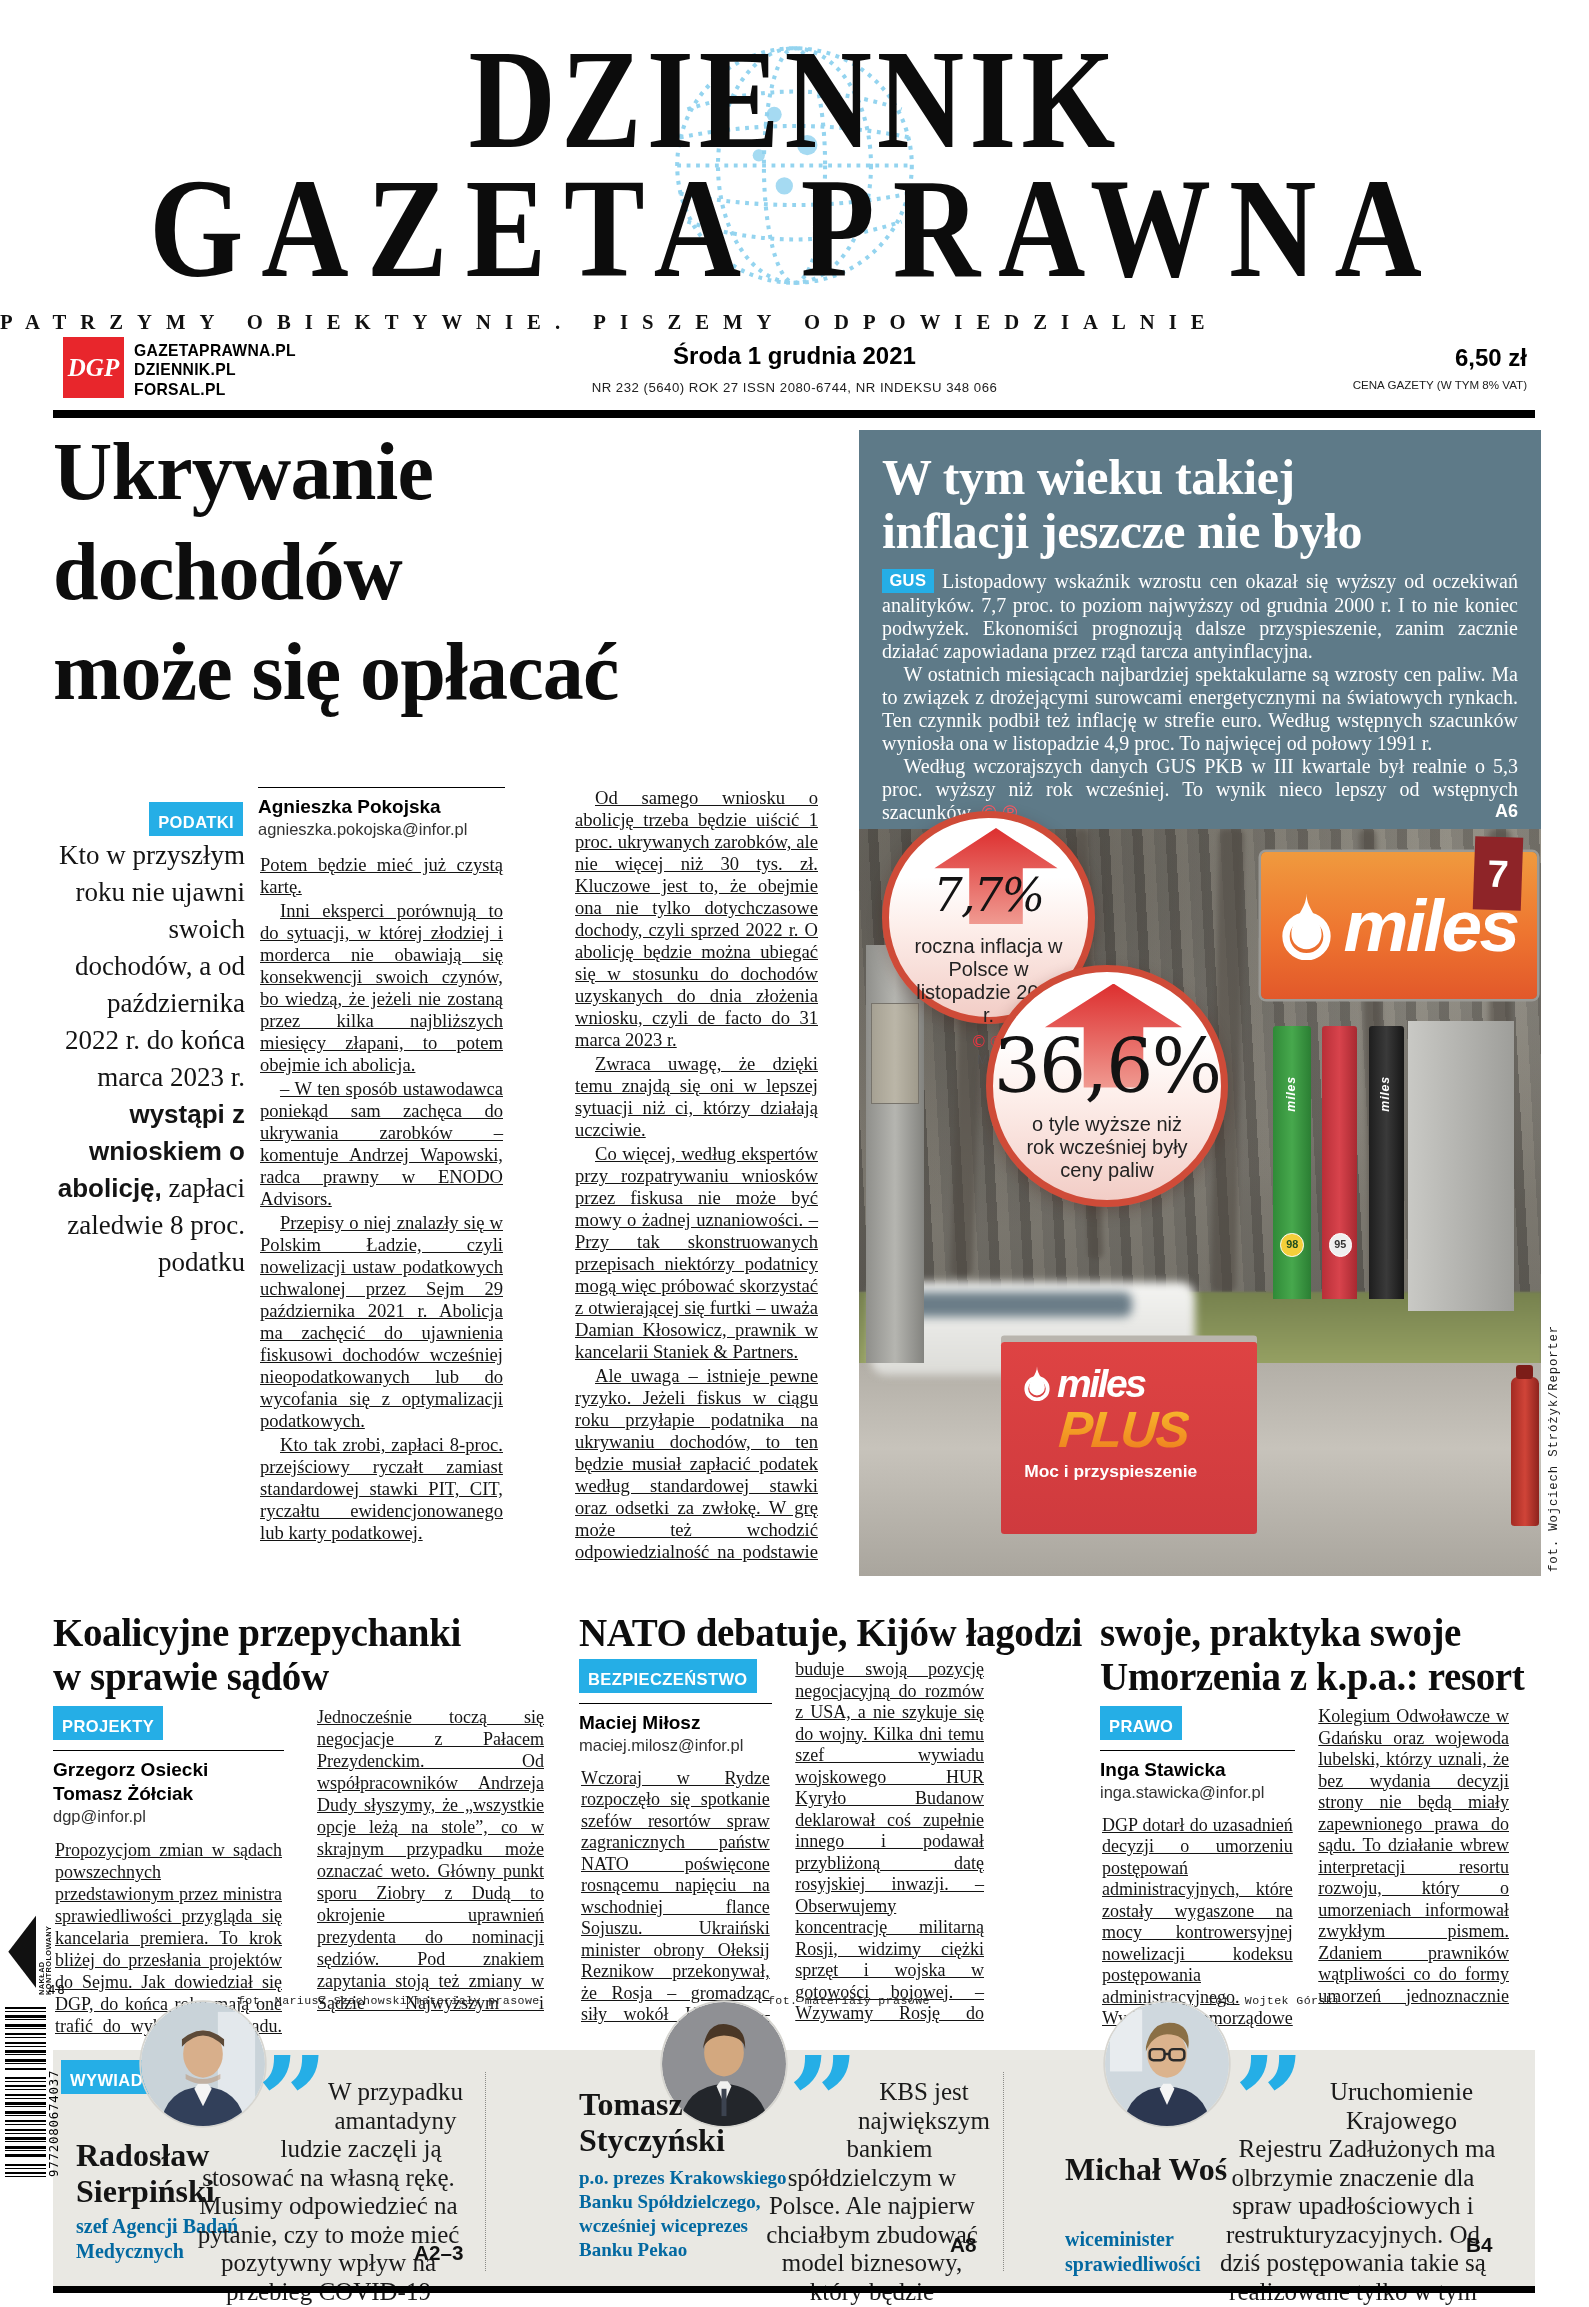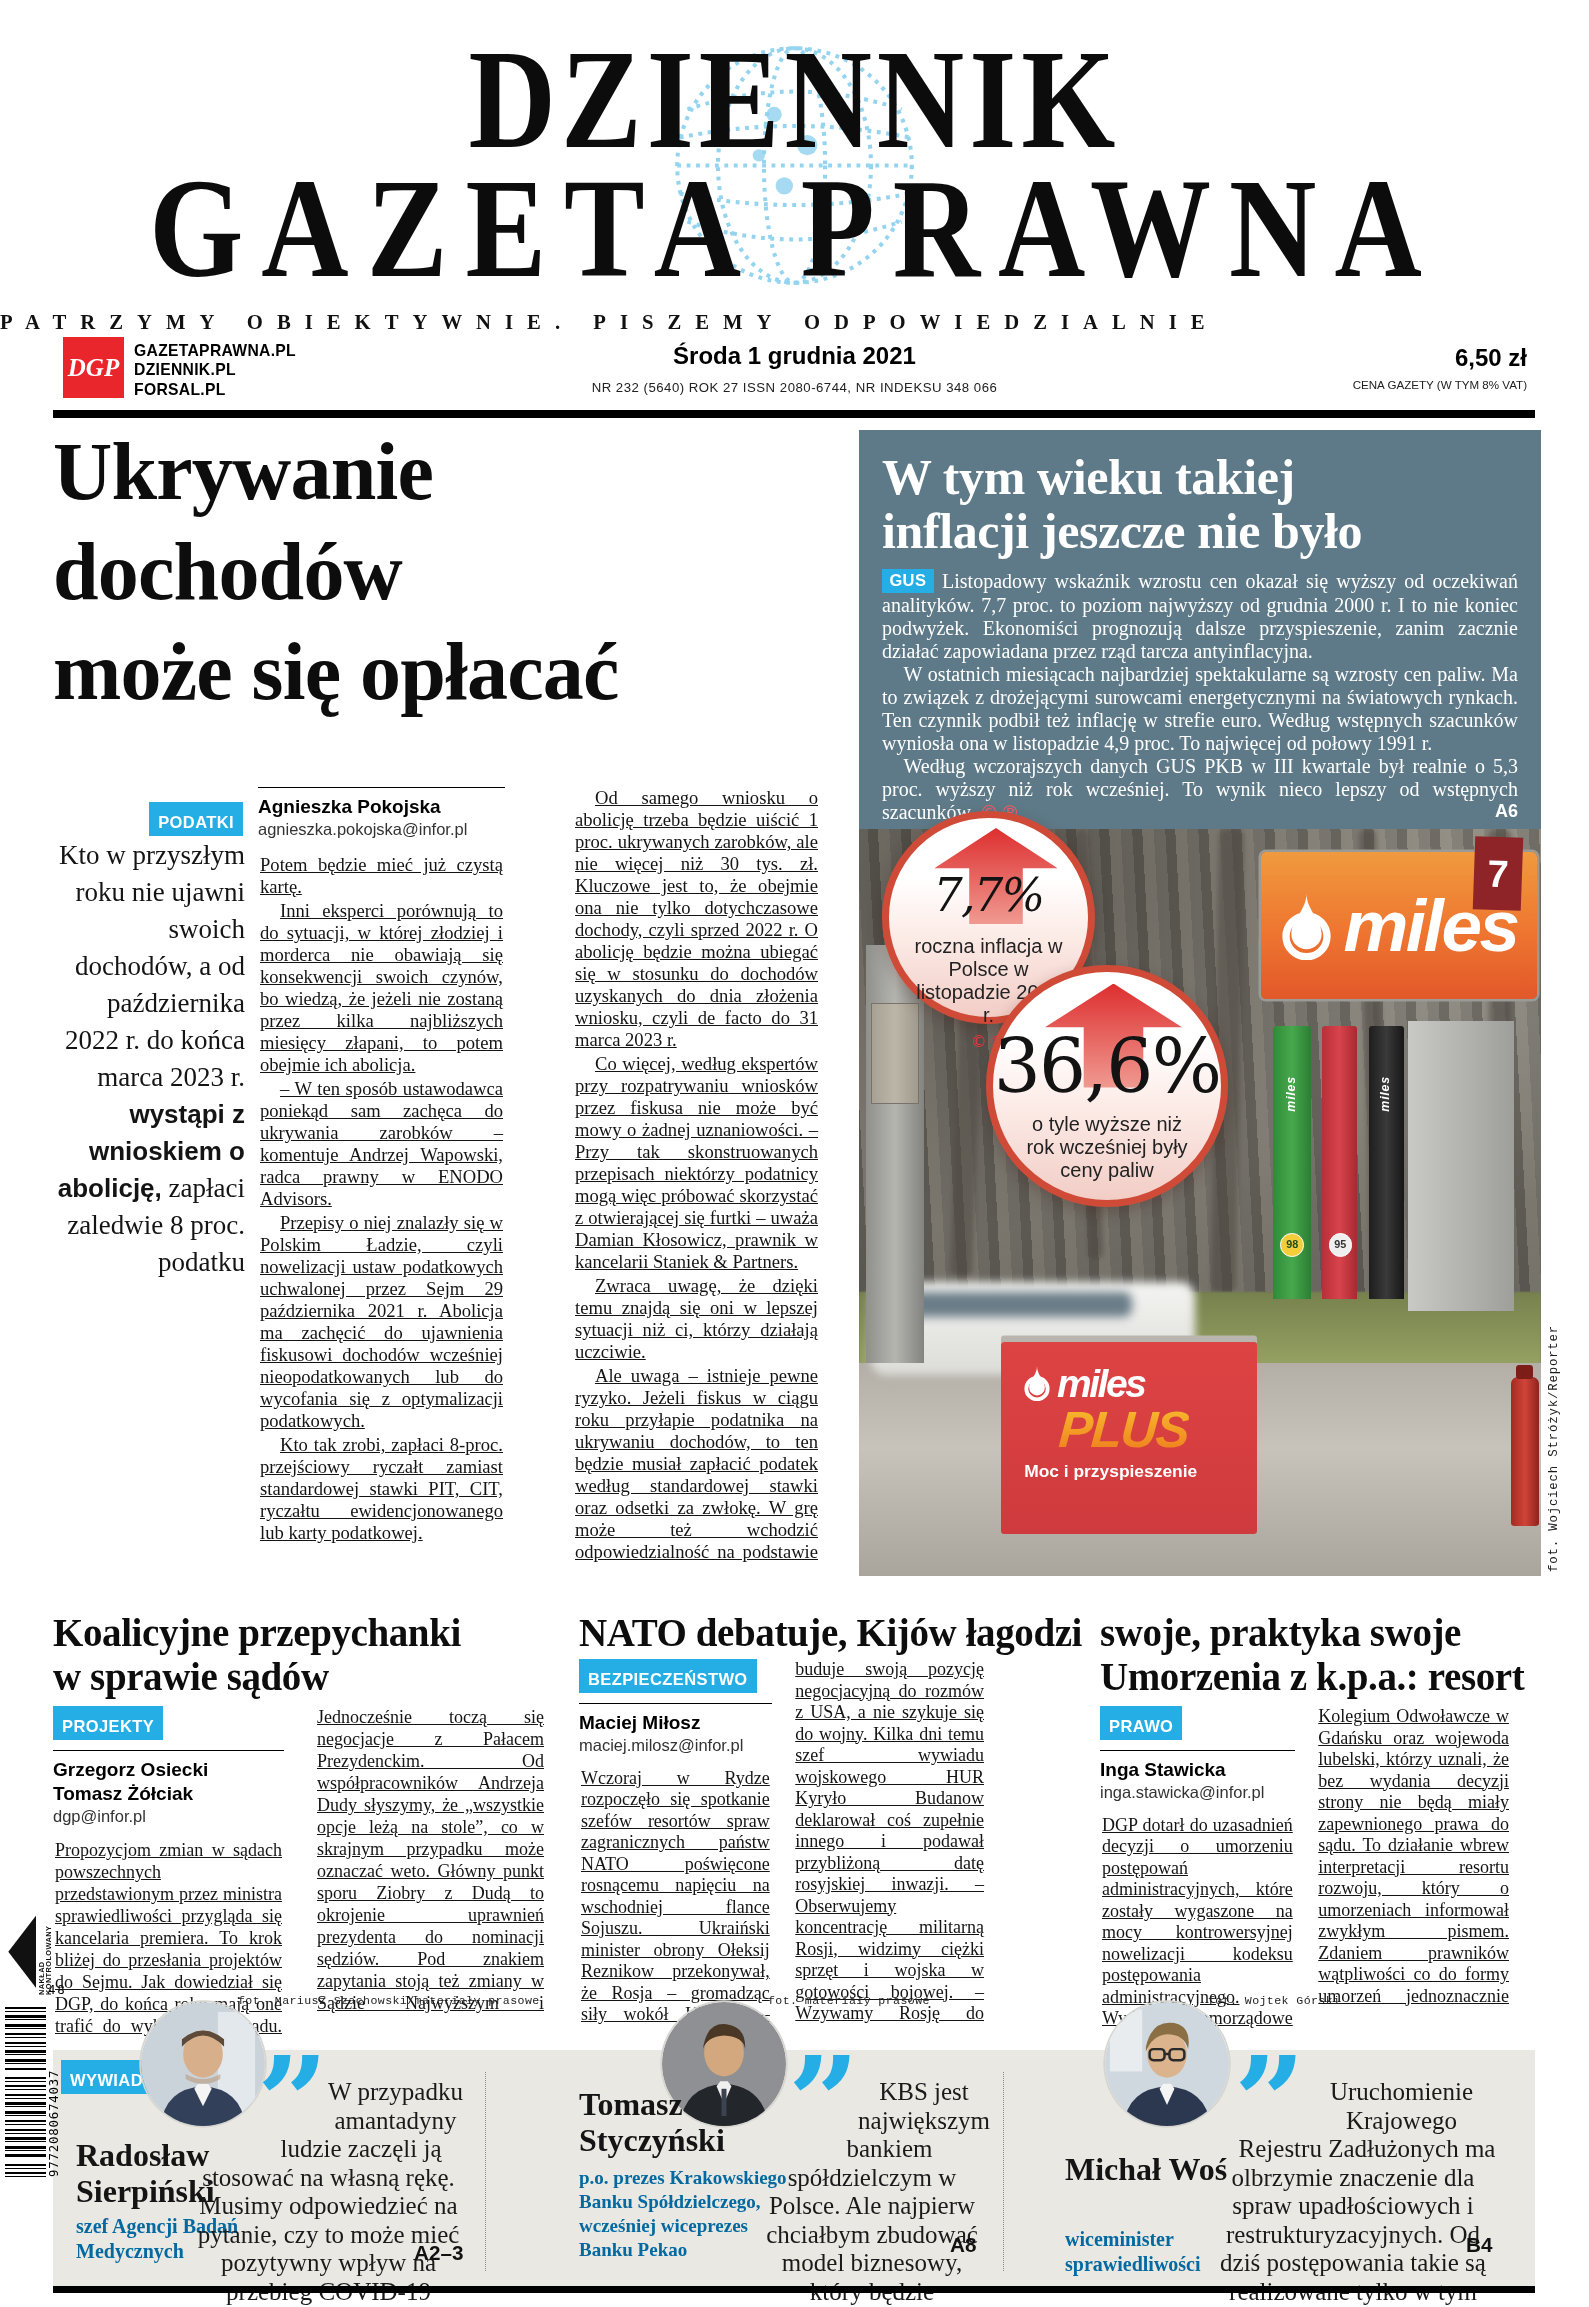--- a/index.html
+++ b/index.html
@@ -219,22 +219,22 @@
     <div class="byline">
       <div class="bname">Agnieszka Pokojska</div>
       <div class="bmail">agnieszka.pokojska@infor.pl</div>
     </div>
     <p class="noindent">Potem będzie mieć już czystą kartę.</p>
     <p>Inni eksperci porównują to do sytuacji, w której złodziej i morderca nie obawiają się konsekwencji swoich czynów, bo wiedzą, że jeżeli nie zostaną przez kilka najbliższych miesięcy złapani, to potem obejmie ich abolicja.</p>
     <p>– W ten sposób ustawodawca poniekąd sam zachęca do ukrywania zarobków – komentuje Andrzej Wapowski, radca prawny w ENODO Advisors.</p>
     <p>Przepisy o niej znalazły się w Polskim Ładzie, czyli nowelizacji ustaw podatkowych uchwalonej przez Sejm 29 października 2021 r. Abolicja ma zachęcić do ujawnienia fiskusowi dochodów wcześniej nieopodatkowanych lub do wycofania się z optymalizacji podatkowych.</p>
     <p>Kto tak zrobi, zapłaci 8-proc. przejściowy ryczałt zamiast standardowej stawki PIT, CIT, ryczałtu ewidencjonowanego lub karty podatkowej.</p>
     <p>Od samego wniosku o abolicję trzeba będzie uiścić 1 proc. ukrywanych zarobków, ale nie więcej niż 30 tys. zł. Kluczowe jest to, że obejmie ona nie tylko dotychczasowe dochody, czyli sprzed 2022 r. O abolicję będzie można ubiegać się w stosunku do dochodów uzyskanych do dnia złożenia wniosku, czyli de facto do 31 marca 2023 r.</p>
+    <p>Zwraca uwagę, że dzięki temu znajdą się oni w lepszej sytuacji niż ci, którzy działają uczciwie.</p>
     <p>Co więcej, według ekspertów przy rozpatrywaniu wniosków przez fiskusa nie może być mowy o żadnej uznaniowości. – Przy tak skonstruowanych przepisach niektórzy podatnicy mogą więc próbować skorzystać z otwierającej się furtki – uważa Damian Kłosowicz, prawnik w kancelarii Staniek &amp; Partners.</p>
-    <p>Zwraca uwagę, że dzięki temu znajdą się oni w lepszej sytuacji niż ci, którzy działają uczciwie.</p>
     <p><span>Ale uwaga – istnieje pewne ryzyko. Jeżeli fiskus w ciągu roku przyłapie podatnika na ukrywaniu dochodów, to ten będzie musiał zapłacić podatek według standardowej stawki oraz odsetki za zwłokę. W grę może też wchodzić odpowiedzialność na podstawie kodeksu karnego skarbowego. Nie ma tu natomiast zastosowania sankcyjna stawka 75 proc. PIT, bo ta odnosi się tylko do przedawnionych zobowiązań podatkowych.</span> </p>
   </div>
 
   <div id="graybox" class="abs">
     <div class="gh">
       <div>W tym wieku takiej</div>
       <div>inflacji jeszcze nie było</div>
     </div>
     <div class="gbody">
       <p><span class="tag small">GUS</span><span>Listopadowy wskaźnik wzrostu cen okazał się wyższy od oczekiwań analityków. 7,7 proc. to poziom najwyższy od grudnia 2000 r. I to nie koniec podwyżek. Ekonomiści prognozują dalsze przyspieszenie, zanim zacznie działać zapowiadana przez rząd tarcza antyinflacyjna.</span></p>

